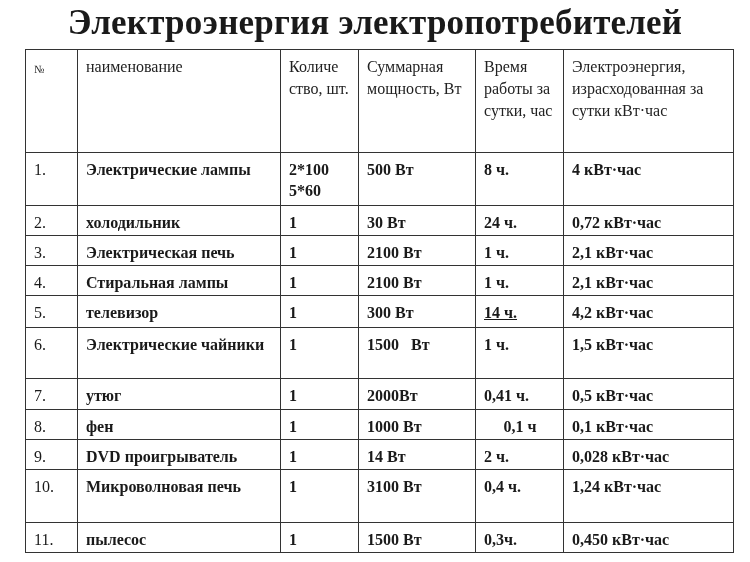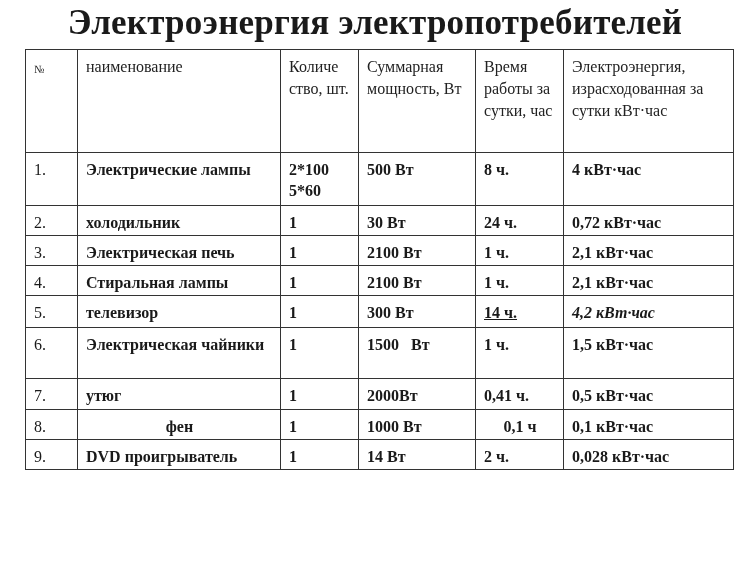--- a/index.html
+++ b/index.html
@@ -72,48 +72,64 @@
         <td style="height: 23px; white-space: pre-wrap;">2100 Вт</td>
         <td style="height: 23px; white-space: pre-wrap;">1 ч.</td>
         <td style="height: 23px; white-space: pre-wrap;">2,1 кВт·час</td>
       </tr>
       <tr>
         <td class="num" style="height: 25px; white-space: pre-wrap;">5.</td>
         <td style="height: 25px; white-space: pre-wrap;">телевизор</td>
         <td style="height: 25px; white-space: pre-wrap;">1</td>
         <td style="height: 25px; white-space: pre-wrap; font-family: Liberation Serif, serif;">300 Вт</td>
         <td style="height: 25px; white-space: pre-wrap; text-decoration: underline;">14 ч.</td>
-        <td style="height: 25px; white-space: pre-wrap; font-style: italic;">4,2 кВт·час</td>
+        <td style="height: 25px; white-space: pre-wrap;">4,2 кВт·час</td>
       </tr>
       <tr>
         <td class="num" style="height: 44px; white-space: pre-wrap;">6.</td>
-        <td style="height: 44px; white-space: pre-wrap;">Электрическая чайники</td>
+        <td style="height: 44px; white-space: pre-wrap;">Электрические чайники</td>
         <td style="height: 44px; white-space: pre-wrap;">1</td>
         <td style="height: 44px; white-space: pre-wrap;">1500   Вт</td>
         <td style="height: 44px; white-space: pre-wrap;">1 ч.</td>
         <td style="height: 44px; white-space: pre-wrap;">1,5 кВт·час</td>
       </tr>
       <tr>
         <td class="num" style="height: 24px; white-space: pre-wrap;">7.</td>
         <td style="height: 24px; white-space: pre-wrap;">утюг</td>
         <td style="height: 24px; white-space: pre-wrap;">1</td>
         <td style="height: 24px; white-space: pre-wrap;">2000Вт</td>
         <td style="height: 24px; white-space: pre-wrap;">0,41 ч.</td>
         <td style="height: 24px; white-space: pre-wrap;">0,5 кВт·час</td>
       </tr>
       <tr>
         <td class="num" style="height: 23px; white-space: pre-wrap;">8.</td>
-        <td style="height: 23px; white-space: pre-wrap; text-align: center;">фен</td>
+        <td style="height: 23px; white-space: pre-wrap;">фен</td>
         <td style="height: 23px; white-space: pre-wrap;">1</td>
         <td style="height: 23px; white-space: pre-wrap;">1000 Вт</td>
         <td style="height: 23px; white-space: pre-wrap; text-align: center;">0,1 ч</td>
         <td style="height: 23px; white-space: pre-wrap;">0,1 кВт·час</td>
       </tr>
       <tr>
         <td class="num" style="height: 23px; white-space: pre-wrap;">9.</td>
         <td style="height: 23px; white-space: pre-wrap;">DVD проигрыватель</td>
         <td style="height: 23px; white-space: pre-wrap;">1</td>
         <td style="height: 23px; white-space: pre-wrap;">14 Вт</td>
         <td style="height: 23px; white-space: pre-wrap;">2 ч.</td>
         <td style="height: 23px; white-space: pre-wrap;">0,028 кВт·час</td>
       </tr>
+      <tr>
+        <td class="num" style="height: 46px; white-space: pre-wrap;">10.</td>
+        <td style="height: 46px; white-space: pre-wrap;">Микроволновая печь</td>
+        <td style="height: 46px; white-space: pre-wrap;">1</td>
+        <td style="height: 46px; white-space: pre-wrap;">3100 Вт</td>
+        <td style="height: 46px; white-space: pre-wrap;">0,4 ч.</td>
+        <td style="height: 46px; white-space: pre-wrap;">1,24 кВт·час</td>
+      </tr>
+      <tr>
+        <td class="num" style="height: 23px; white-space: pre-wrap;">11.</td>
+        <td style="height: 23px; white-space: pre-wrap;">пылесос</td>
+        <td style="height: 23px; white-space: pre-wrap;">1</td>
+        <td style="height: 23px; white-space: pre-wrap;">1500 Вт</td>
+        <td style="height: 23px; white-space: pre-wrap;">0,3ч.</td>
+        <td style="height: 23px; white-space: pre-wrap;">0,450 кВт·час</td>
+      </tr>
     </tbody>
 </table>
 
 </body></html>

